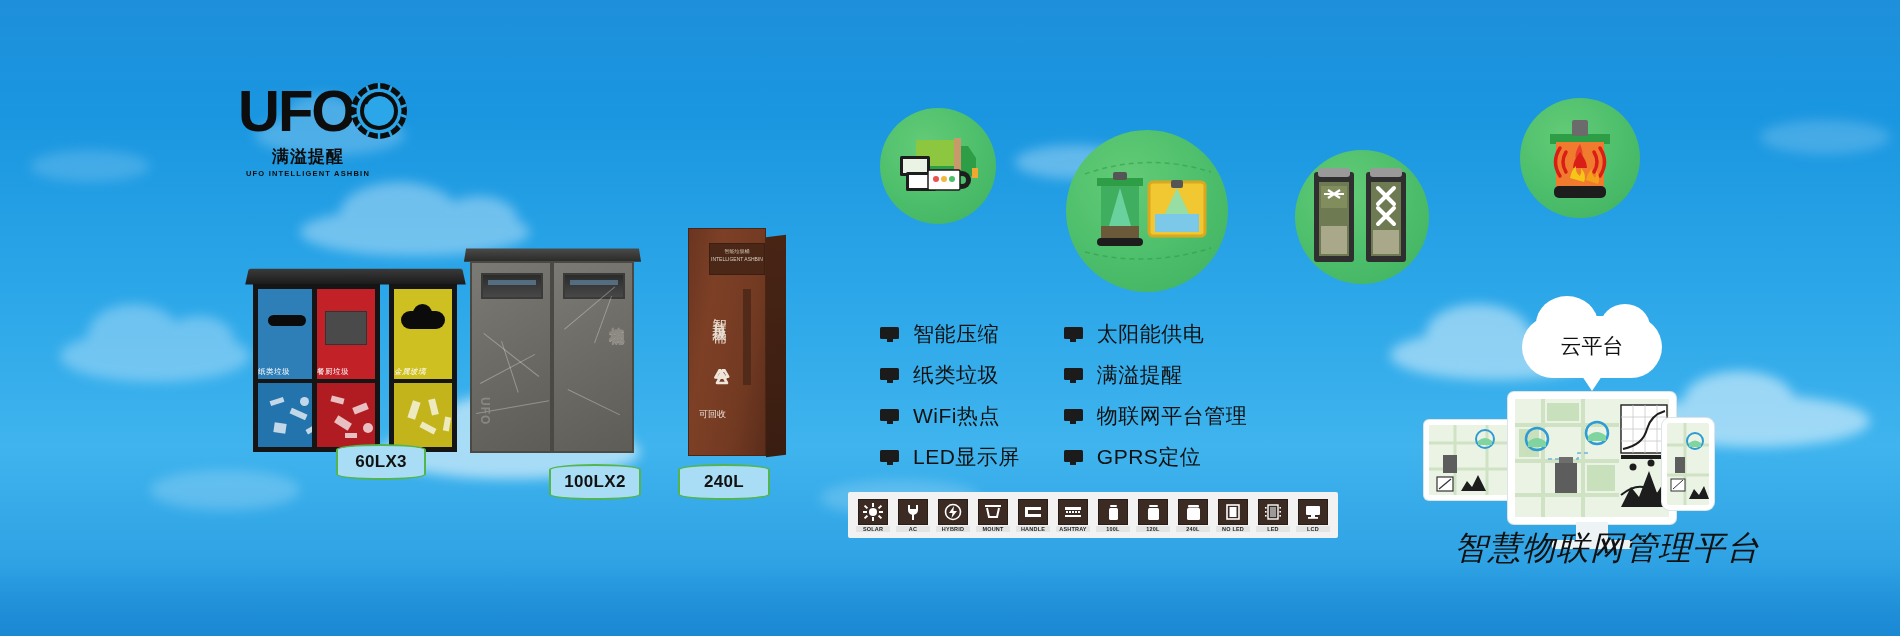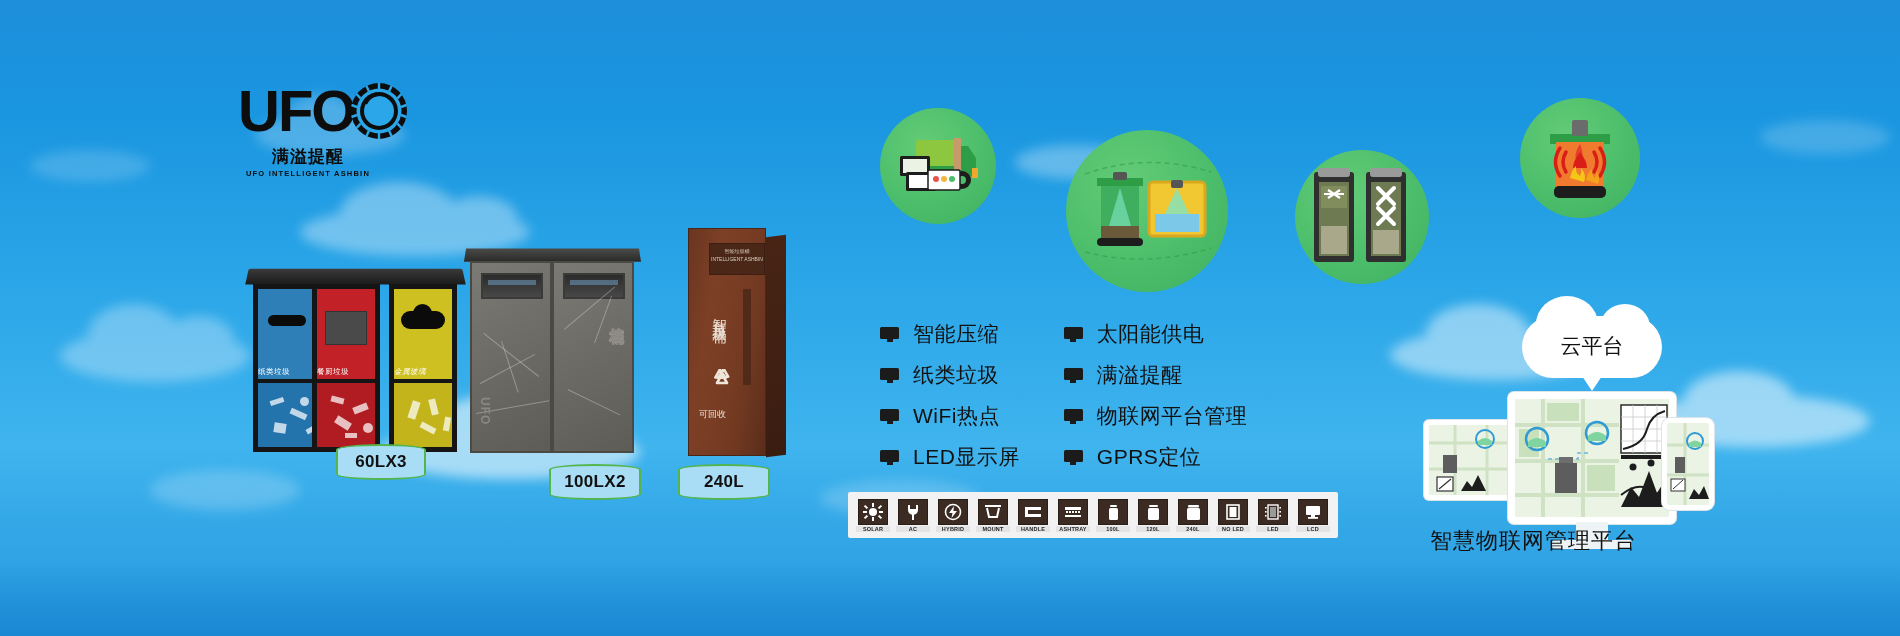--- a/index.html
+++ b/index.html
@@ -166,22 +166,22 @@
   .m-neck { position:absolute; left:68px; top:130px; width:32px; height:20px; background:#eef3f5; }
   .m-base { position:absolute; left:44px; top:148px; width:80px; height:9px;
             background:#eef3f5; border-radius:3px; }
   .tablet { position:absolute; left:-6px; top:120px; width:96px; height:80px;
             background:#fff; border:5px solid #fff; border-radius:5px;
             box-shadow:0 0 0 1px #dbe4e8; overflow:hidden; }
   .phone { position:absolute; left:232px; top:118px; width:52px; height:92px;
            background:#fff; border:5px solid #fff; border-radius:8px;
            box-shadow:0 0 0 1px #dbe4e8; overflow:hidden; }
   .map-bg { position:absolute; inset:0; background:#eaf3e4; }
-  .pcaption { position:absolute; left:0; top:226px; width:330px; text-align:left;
-              font-size:22px; color:#111; letter-spacing:1px; }
+  .pcaption { position:absolute; left:0; top:226px; width:330px; text-align:right;
+              font-size:33px; color:#111; letter-spacing:1px;font-style:italic; }
 
   .bottomfade { position:absolute; left:0; bottom:0; width:100%; height:70px;
                 background:linear-gradient(180deg,rgba(30,143,219,0) 0%,rgba(24,130,205,.55) 100%); }
 </style>
 </head>
 <body>
 
 <div class="sky">
   <div class="cloud c1"></div>
   <div class="cloud c2"></div>

